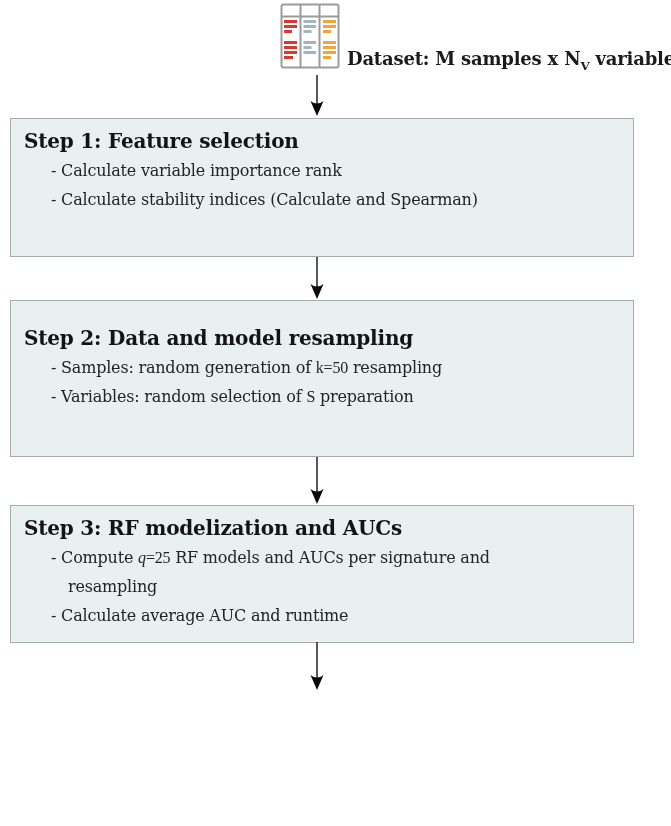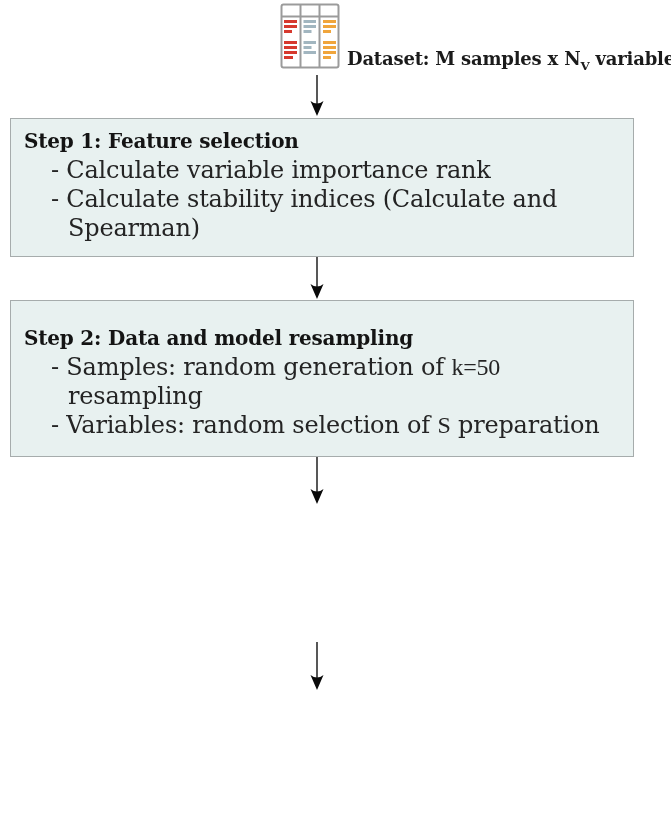--- a/index.html
+++ b/index.html
@@ -43,21 +43,21 @@
   #box-step4{top:691px;height:131px;}
 
   .step-title{
     padding:9px 8px 1px 13px;
     font-size:20px;font-weight:700;color:#141414;
     line-height:27px;letter-spacing:-0.2px;
   }
   #box-step2 .step-title{padding-top:24px;}
   .bullet{
     padding-left:57px;padding-right:5px;text-indent:-17px;
-    font-size:24px;line-height:29px;color:#242424;letter-spacing:-0.2px;
+    font-size:16px;line-height:29px;color:#242424;letter-spacing:-0.2px;
   }
   .m{font-family:"Liberation Serif", serif;font-weight:400;}
   .mi{font-family:"Liberation Serif", serif;font-style:italic;font-weight:400;}
   .bullet sub{font-size:0.68em;line-height:0;}
 
   
   .flow-arrow{left:308px;width:18px;}
   #arrow-1{top:75px;height:41px;}
   #arrow-2{top:257px;height:42px;}
   #arrow-3{top:457px;height:47px;}
@@ -128,20 +128,25 @@
     <div class="step-title">Step 2: Data and model resampling</div>
     <div class="bullet"><span>- Samples: random generation of </span><span class="m">k=50</span><span> resampling</span></div>
     <div class="bullet"><span>- Variables: random selection of </span><span class="m">S</span><span> preparation</span></div>
   </div>
 
   <svg id="arrow-3" class="abs flow-arrow" viewBox="0 0 18 47">
     <line class="arrow-stem" x1="9" y1="0" x2="9" y2="35"></line>
     <path class="arrow-head" d="M9,47 L2.5,32 Q9,37 15.5,32 Z"></path>
   </svg>
 
+  <div id="box-step3" class="abs step-box">
+    <div class="step-title">Step 3: RF modelization and AUCs</div>
+    <div class="bullet"><span>- Compute </span><span class="mi">q</span><span class="m">=25</span><span> RF models and AUCs per signature and</span><br><span>resampling</span></div>
+    <div class="bullet"><span>- Calculate average AUC and runtime</span></div>
+  </div>
 
   <svg id="arrow-4" class="abs flow-arrow" viewBox="0 0 18 48">
     <line class="arrow-stem" x1="9" y1="0" x2="9" y2="36"></line>
     <path class="arrow-head" d="M9,48 L2.5,33 Q9,38 15.5,33 Z"></path>
   </svg>
 
 
 </div>
 
 </body></html>

